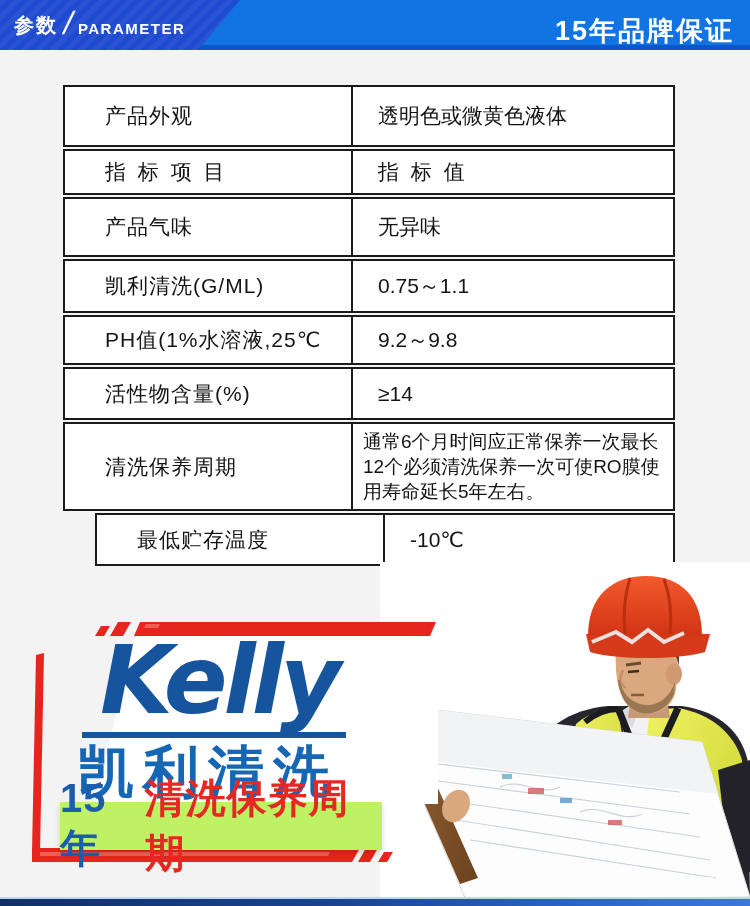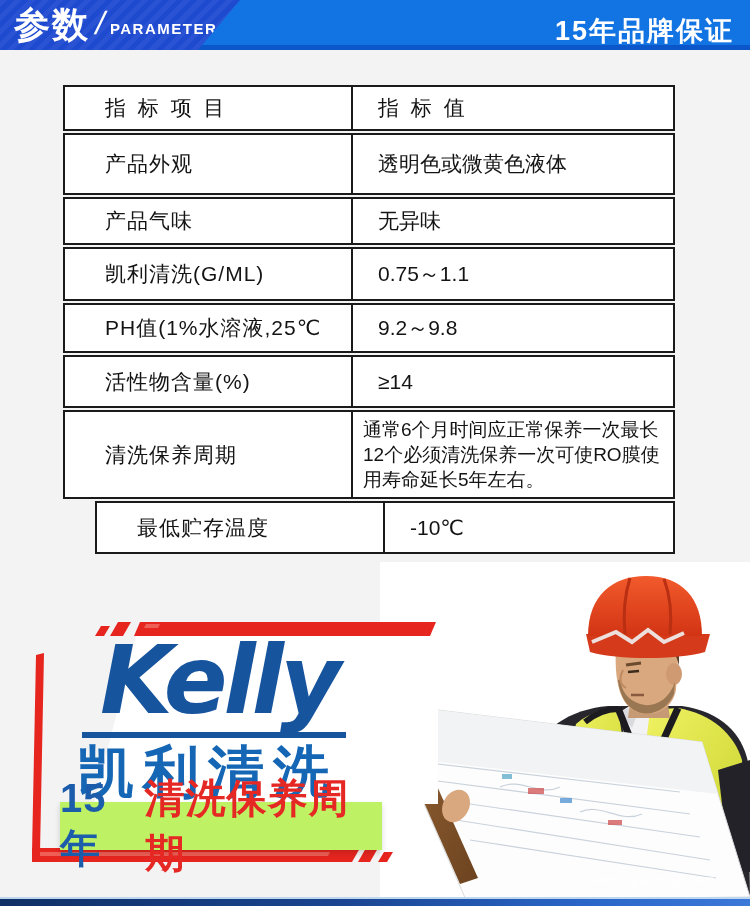--- a/index.html
+++ b/index.html
@@ -7,32 +7,32 @@
          font-family:"Liberation Sans","DejaVu Sans",sans-serif;}
 
   
   .header{position:absolute;left:0;top:0;width:750px;height:50px;background:#1273e2;}
   .header::after{content:"";position:absolute;left:0;right:0;bottom:0;height:5px;background:#0b57c9;}
   .header-left{position:absolute;left:0;top:0;width:240px;height:50px;z-index:2;
     background:#1e4ad0;
     background-image:repeating-linear-gradient(135deg,rgba(255,255,255,.05) 0 5px,rgba(255,255,255,0) 5px 10px);
     clip-path:polygon(0 0,100% 0,calc(100% - 42px) 100%,0 100%);
     display:flex;align-items:center;padding-left:14px;box-sizing:border-box;color:#fff;}
-  .header-left .cn{font-size:36px;font-weight:bold;letter-spacing:2px;text-align:center;}
+  .header-left .cn{font-size:20px;font-weight:bold;letter-spacing:2px;text-align:center;}
   .header-left .slash{font-size:32px;font-weight:300;margin:0 5px 4px 6px;transform:skewX(-12deg);}
   .header-left .en{font-size:15px;font-weight:bold;letter-spacing:1.5px;margin-top:6px;}
   .header-right{position:absolute;right:16px;top:8px;height:45px;display:flex;align-items:center;
     color:#fff;font-size:27px;font-weight:bold;letter-spacing:2px;z-index:2;}
 
   
   .ptable{position:absolute;left:63px;top:85px;width:612px;}
   .trow{display:flex;border:2px solid #1a1a1a;background:#ffffff;margin-bottom:2px;box-sizing:border-box;}
   .trow.r0{height:46px;}
   .trow.r1{height:62px;}
-  .trow.r2{height:48px;}
+  .trow.r2{height:60px;}
   .trow.r3{height:54px;}
   .trow.r4{height:50px;}
   .trow.r5{height:53px;}
   .trow.r6{height:89px;}
   .trow.r7{height:53px;margin-left:32px;}
   .cell-item{width:286px;display:flex;align-items:center;padding-left:40px;box-sizing:border-box;
     font-size:21px;color:#141414;letter-spacing:1px;}
   .cell-value{flex:1;border-left:2px solid #1a1a1a;display:flex;align-items:center;
     padding-left:25px;box-sizing:border-box;font-size:21px;color:#141414;}
   .trow.r0 .cell-item,.trow.r0 .cell-value{letter-spacing:3px;font-size:21px;}
@@ -67,27 +67,27 @@
   <div class="header">
     <div class="header-left">
       <span class="cn">参数</span>
       <span class="slash">/</span>
       <span class="en">PARAMETER</span>
     </div>
     <div class="header-right">15年品牌保证</div>
   </div>
 
   <div class="ptable">
+    <div class="trow r1">
+      <div class="cell-item">产品外观</div>
+      <div class="cell-value">透明色或微黄色液体</div>
+    </div>
     <div class="trow r0">
       <div class="cell-item">指 标 项 目</div>
       <div class="cell-value">指 标 值</div>
-    </div>
-    <div class="trow r1">
-      <div class="cell-item">产品外观</div>
-      <div class="cell-value">透明色或微黄色液体</div>
     </div>
     <div class="trow r2">
       <div class="cell-item">产品气味</div>
       <div class="cell-value">无异味</div>
     </div>
     <div class="trow r3">
       <div class="cell-item">凯利清洗(G/ML)</div>
       <div class="cell-value">0.75～1.1</div>
     </div>
     <div class="trow r4">

